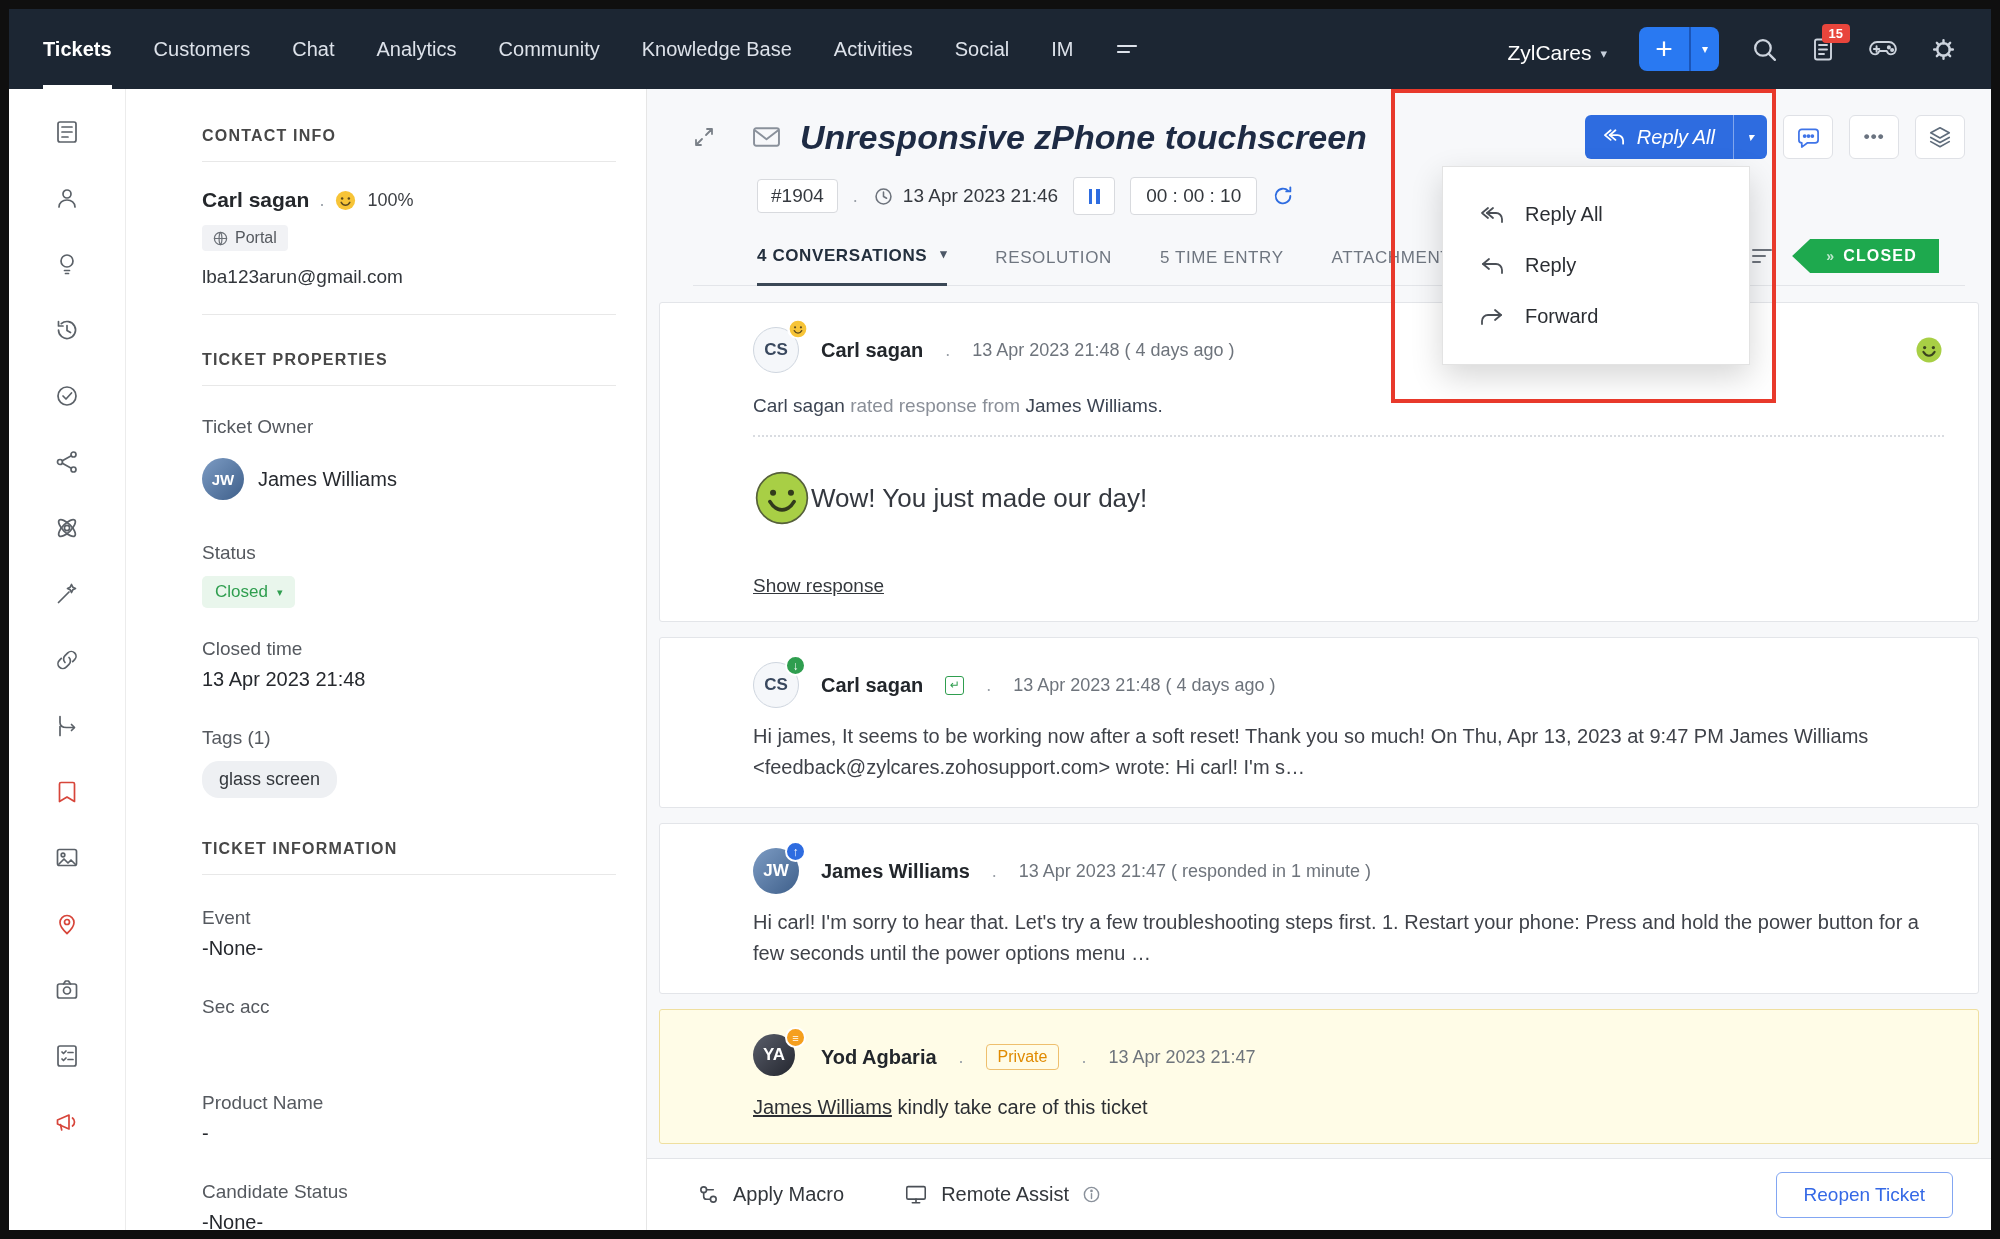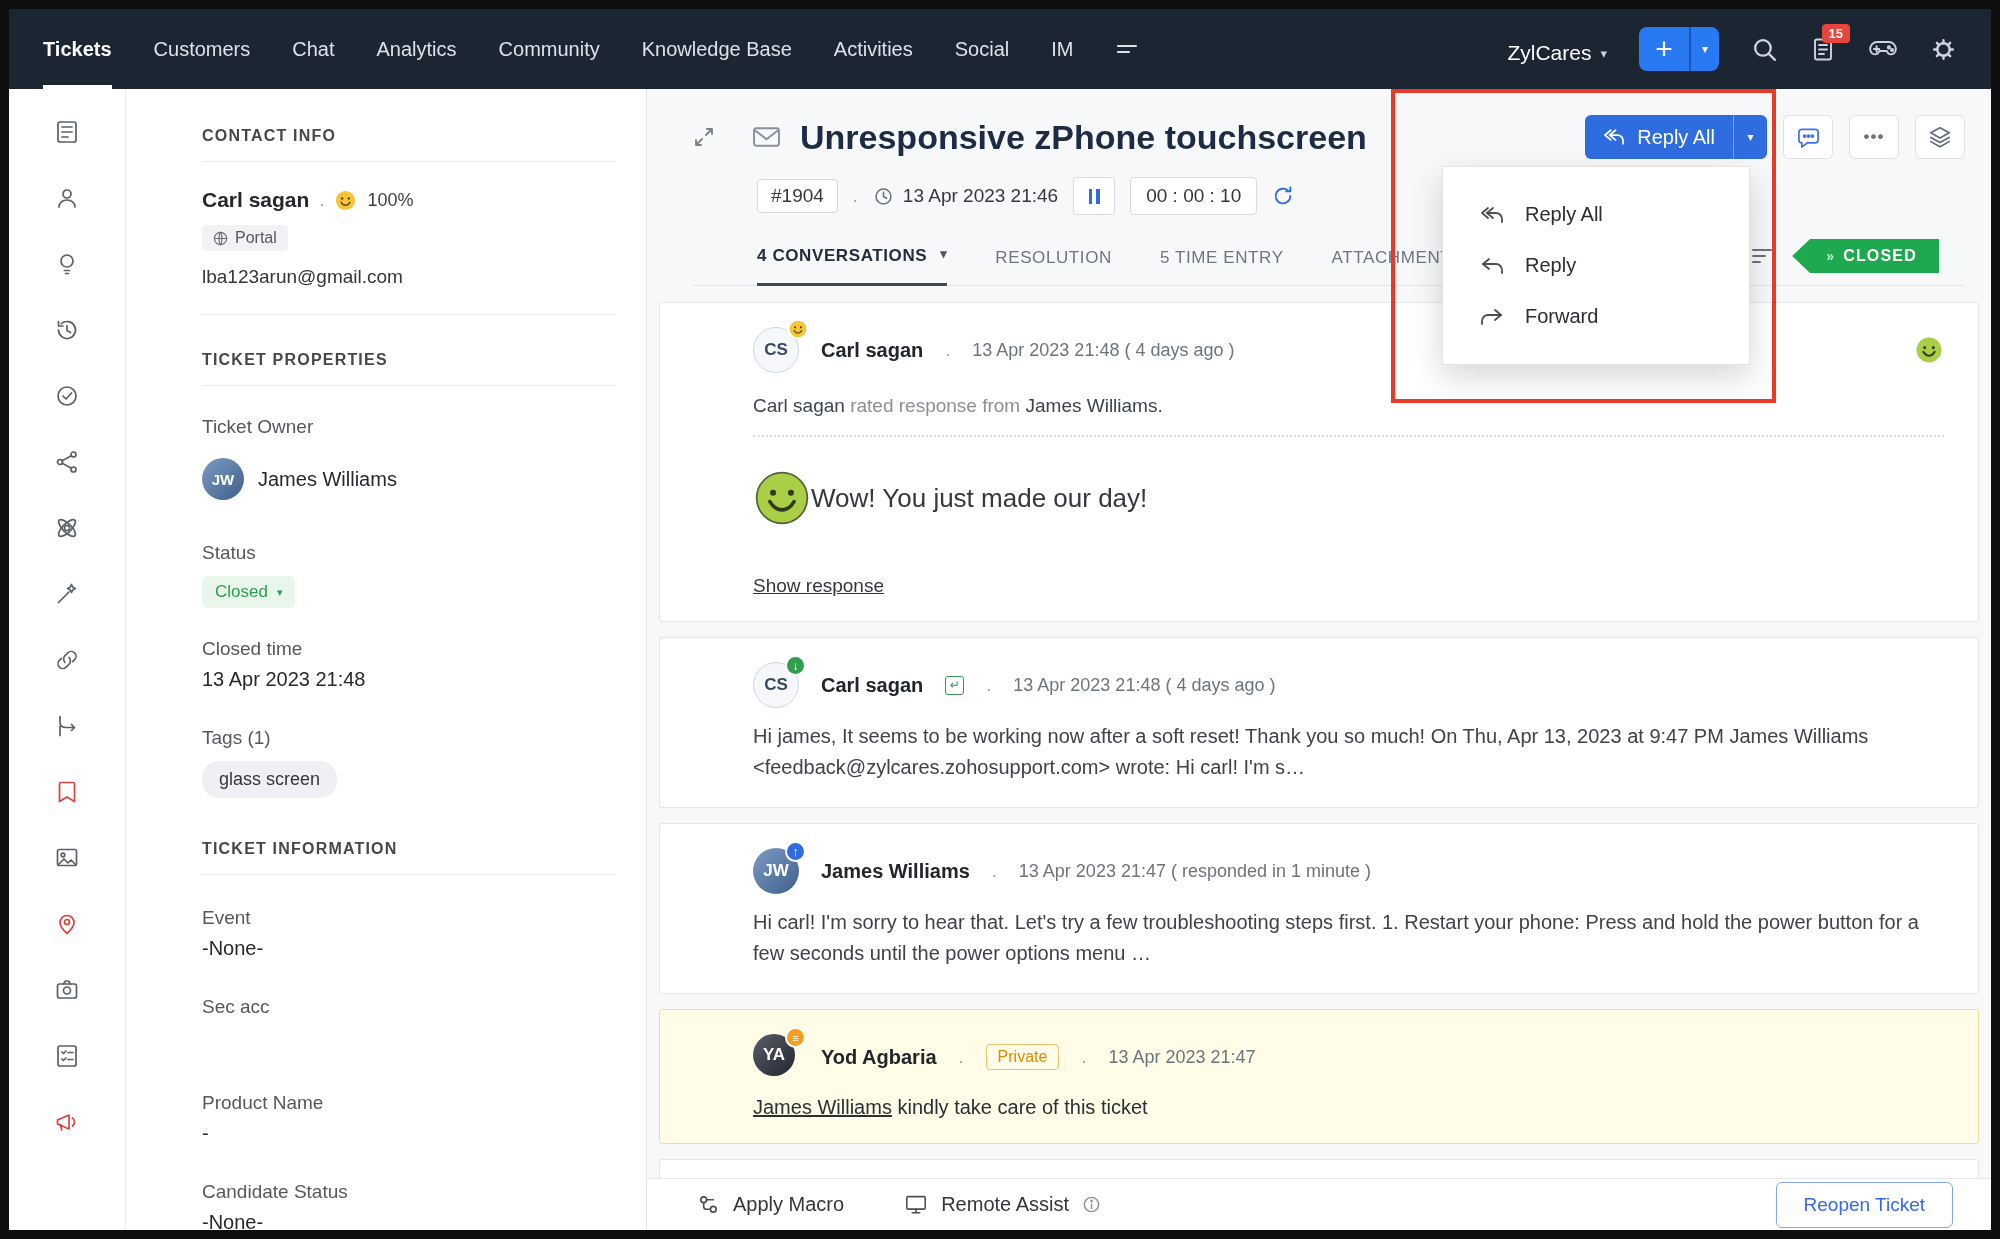--- a/index.html
+++ b/index.html
@@ -44,21 +44,21 @@
   .owner-row { display:flex; align-items:center; gap:14px; margin-top:20px; }
   .owner-avatar { width:42px; height:42px; border-radius:50%; background:linear-gradient(135deg,#7d9cc4,#3e5f8a); color:#fff; font-size:15px; font-weight:bold; display:flex; align-items:center; justify-content:center; }
   .owner-name { font-size:20px; color:#26292e; }
   .status-pill { display:inline-flex; align-items:center; gap:9px; background:#e9f6ec; color:#2f9e4f; border-radius:5px; padding:6px 13px; font-size:17px; margin-top:12px; cursor:pointer; }
   .status-pill .caret-glyph { color:#2f9e4f; font-size:11px; }
   .tag-pill { display:inline-block; background:#eef0f3; border-radius:17px; padding:8px 17px; font-size:18px; color:#33373c; margin-top:12px; cursor:pointer; }
 
   
   .main { flex:1; min-width:0; background:#f7f8fa; display:flex; flex-direction:column; position:relative; }
   .main-header { padding:26px 26px 0 46px; }
-  .title-row { display:flex; align-items:center; }
+  .title-row { display:flex; align-items:center;font-style:italic; }
   .collapse-icon { margin-right:36px; display:flex; cursor:pointer; }
   .mail-icon { margin-right:18px; display:flex; }
   .ticket-title { font-size:34px; font-weight:bold; color:#1e2b44; margin-right:auto; white-space:nowrap; }
   .hdr-buttons { display:flex; align-items:center; gap:16px; }
   .reply-all-btn { display:flex; align-items:center; background:#2e6ce0; color:#fff; border-radius:6px; overflow:hidden; height:44px; cursor:pointer; }
   .reply-all-main { display:flex; align-items:center; gap:11px; padding:0 18px; font-size:20px; }
   .reply-all-caret { width:34px; height:100%; display:flex; align-items:center; justify-content:center; border-left:1px solid rgba(255,255,255,.4); font-size:12px; }
   .icon-btn { width:50px; height:44px; background:#fff; border:1px solid #dfe1e6; border-radius:6px; display:flex; align-items:center; justify-content:center; color:#5f6c7b; cursor:pointer; }
   .ellipsis-txt { font-size:17px; font-weight:bold; color:#6a7380; letter-spacing:1px; }
 
@@ -102,21 +102,21 @@
   .rated-mid { color:#8a8f98; }
   .dotted-div { border-top:2px dotted #d9dce1; margin-top:18px; }
   .smiley-row { margin-top:32px; display:flex; align-items:center; }
   .rating-text { font-size:26px; color:#34383f; }
   .show-response { display:inline-block; margin-top:48px; font-size:19px; color:#33373c; text-decoration:underline; cursor:pointer; }
   .snippet { margin-top:13px; font-size:20px; color:#3f4249; line-height:1.55; overflow:hidden; display:-webkit-box; -webkit-line-clamp:2; -webkit-box-orient:vertical; }
   .private-pill { border:1px solid #eebf6e; color:#e08a00; border-radius:4px; padding:3px 11px; font-size:16px; }
   .note-line { margin-top:16px; font-size:20px; color:#2c2f34; }
   .note-link { text-decoration:underline; color:#2c2f34; cursor:pointer; }
 
-  .footer-bar { height:52px; flex-shrink:0; background:#fff; border-top:1px solid #e2e4e8; display:flex; align-items:center; padding:0 38px 0 50px; gap:60px; }
+  .footer-bar { height:72px; flex-shrink:0; background:#fff; border-top:1px solid #e2e4e8; display:flex; align-items:center; padding:0 38px 0 50px; gap:60px; }
   .footer-item { display:flex; align-items:center; gap:13px; font-size:20px; color:#33373c; cursor:pointer; }
   .reopen-btn { margin-left:auto; background:#fff; border:1.5px solid #82a6f2; color:#3569e6; font-size:19px; border-radius:6px; padding:11px 27px; cursor:pointer; }
 
   
   .dropdown { position:absolute; left:795px; top:77px; width:308px; background:#fff; border:1px solid #e3e3e3; box-shadow:0 12px 30px rgba(0,0,0,.16); padding:22px 0; z-index:40; }
   .menu-item { display:flex; align-items:center; gap:20px; padding:14px 36px; font-size:20px; color:#2b2e33; cursor:pointer; }
   .annotation { position:absolute; left:744px; top:0; width:385px; height:314px; border:4px solid #e8392b; z-index:50; pointer-events:none; }
 
   svg.sline { stroke-linecap:round; stroke-linejoin:round; fill:none; }
 </style>

